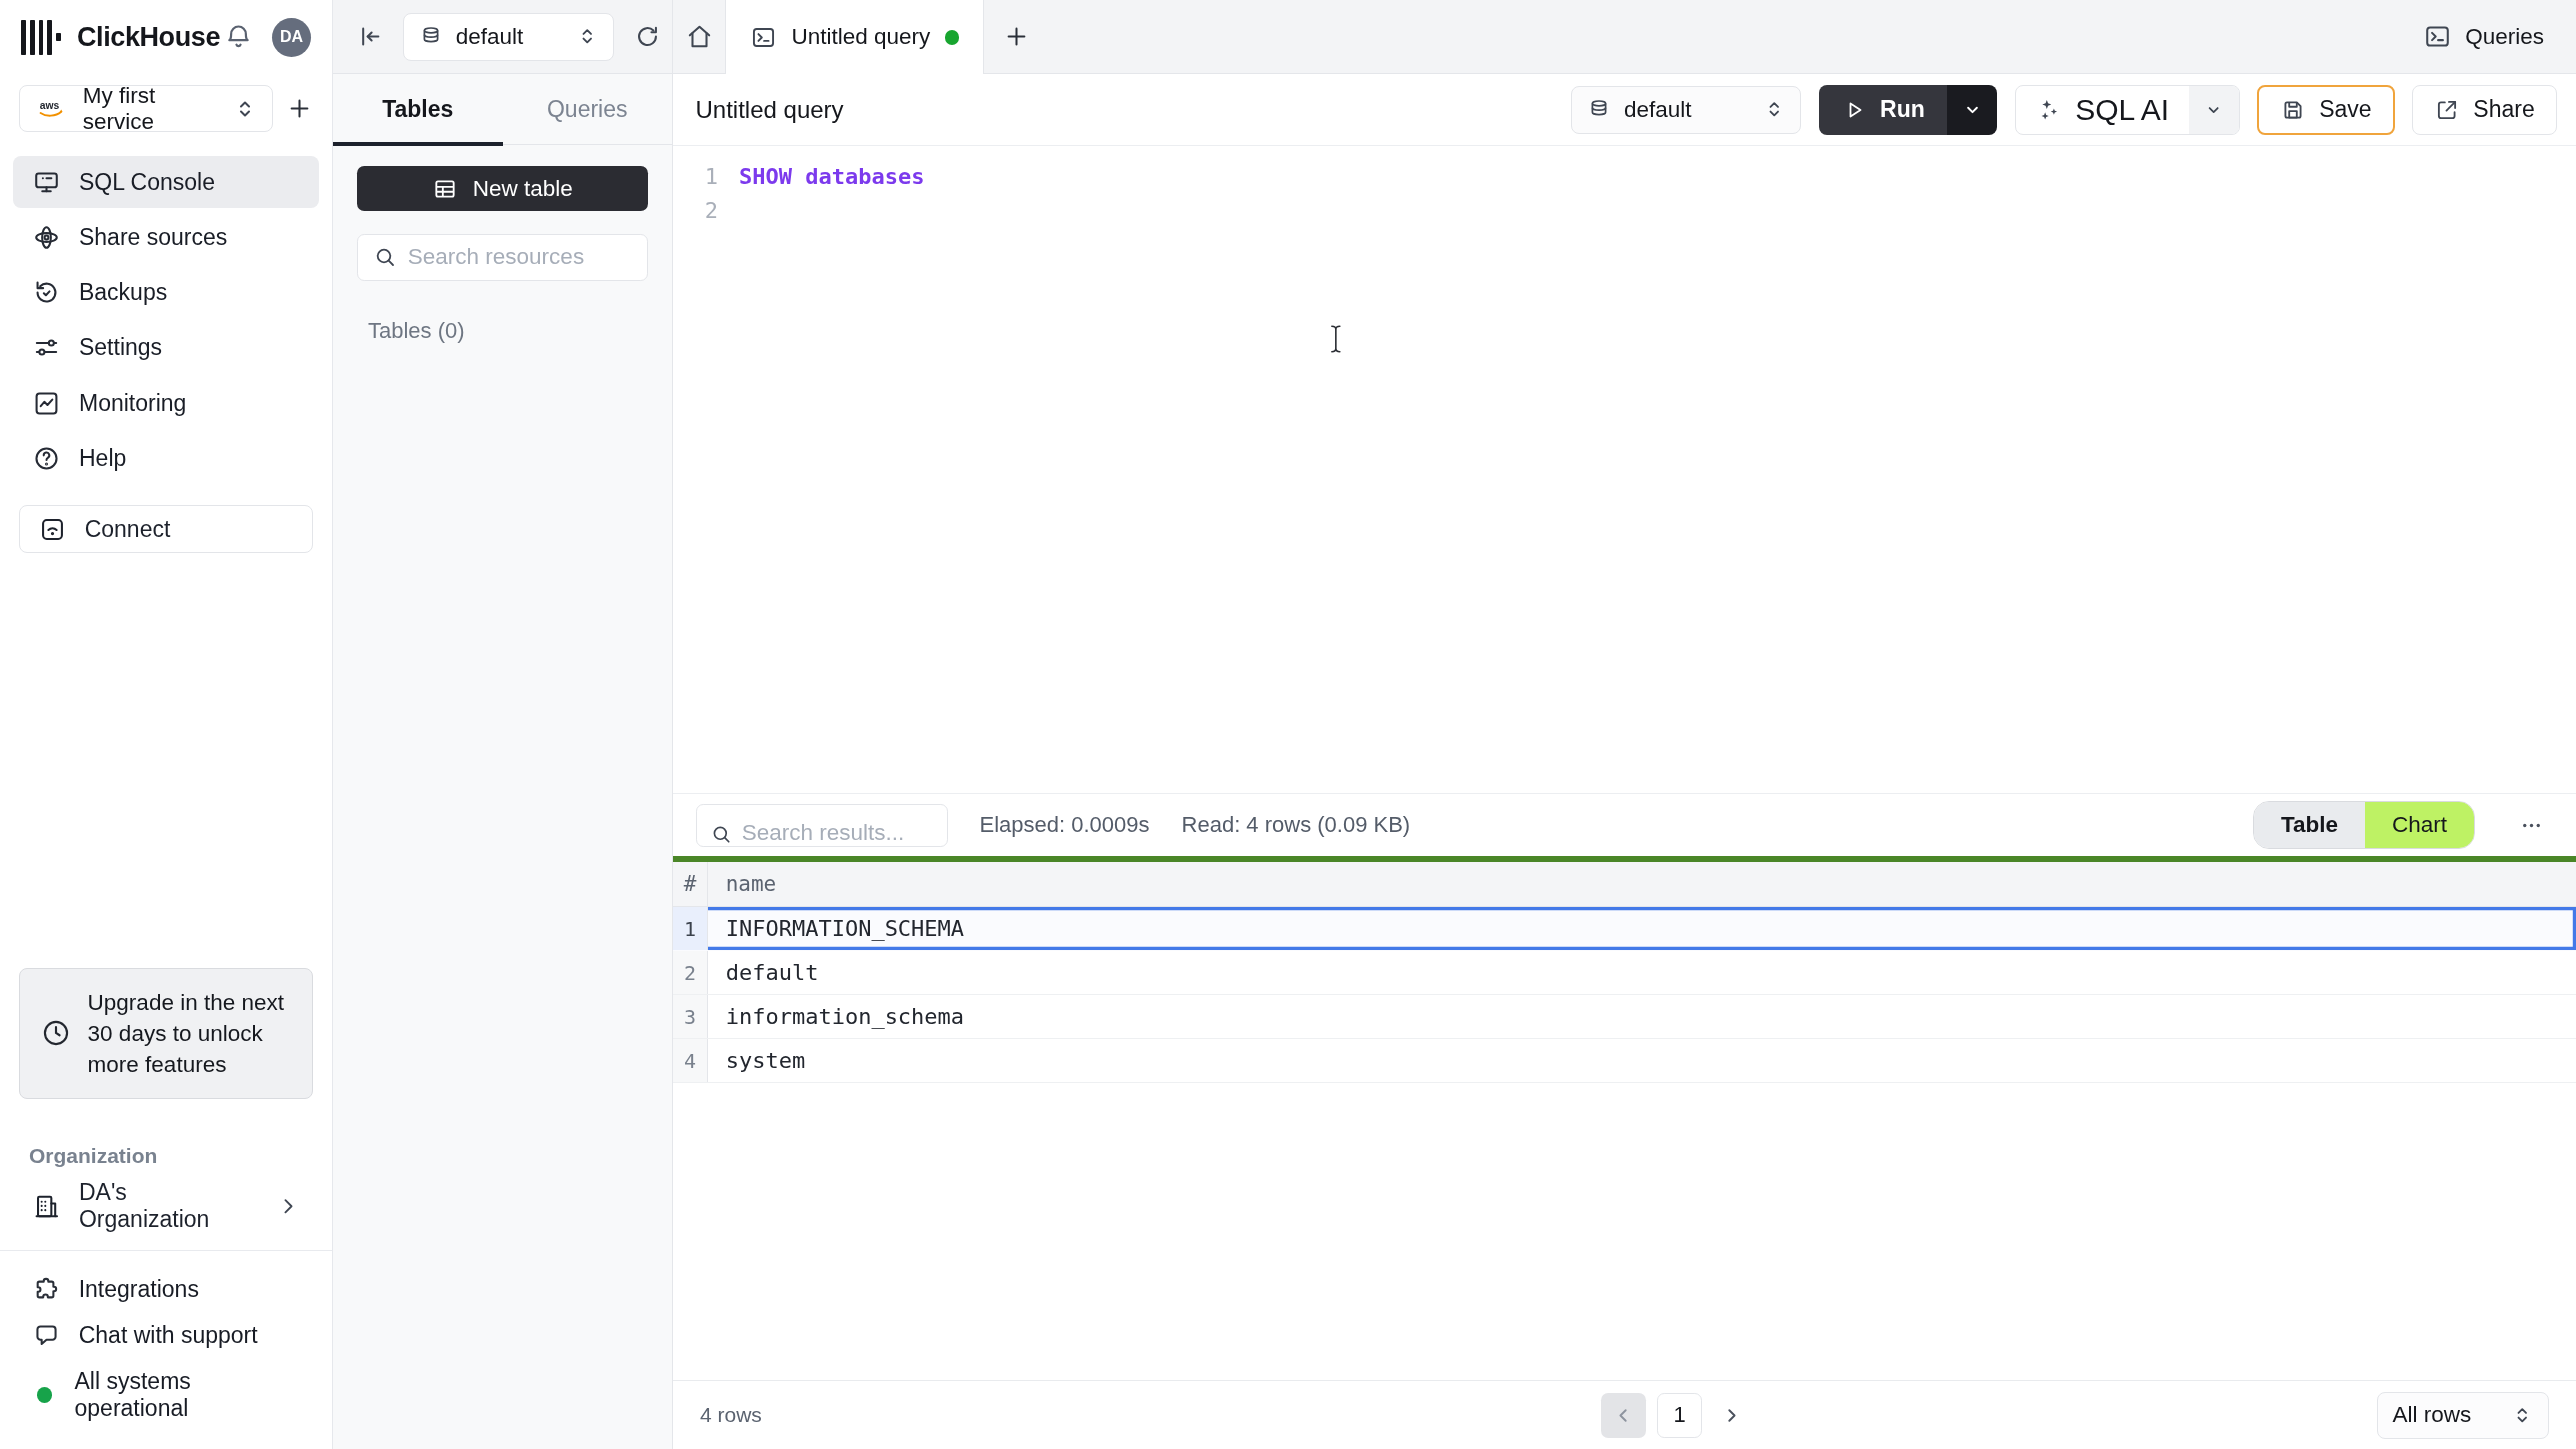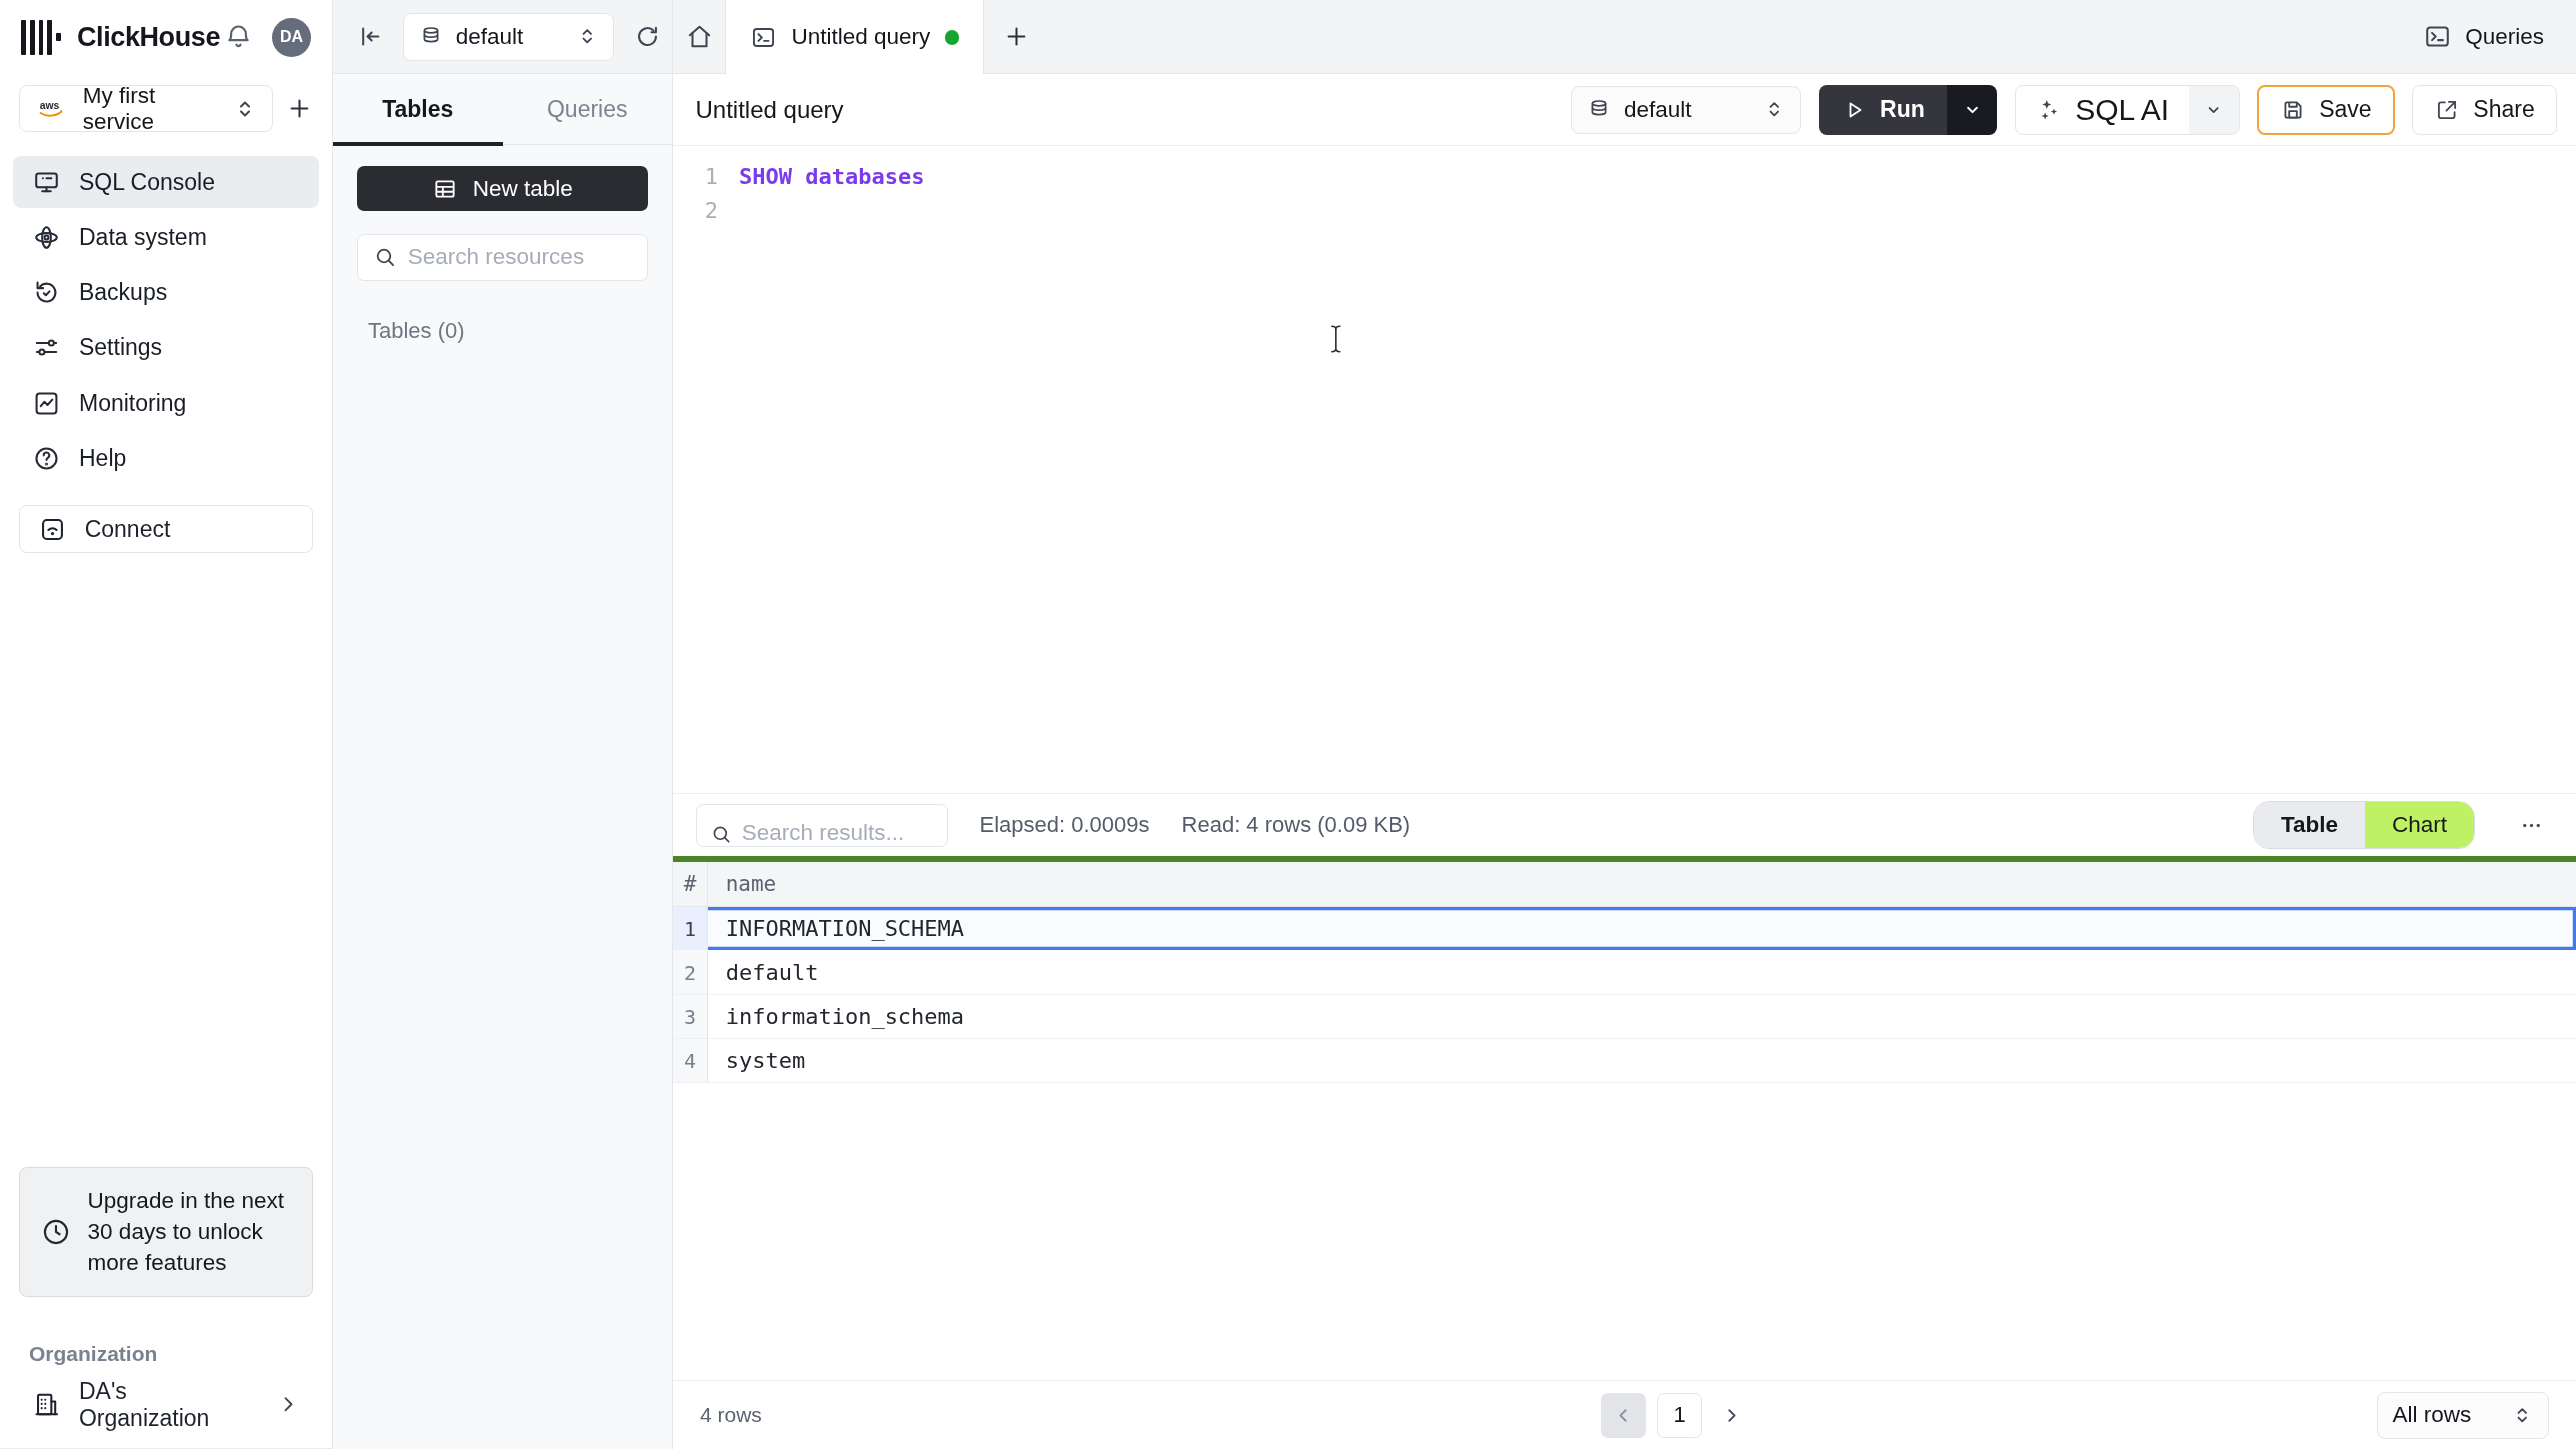--- a/index.html
+++ b/index.html
@@ -222,21 +222,21 @@
         <span>SQL Console</span>
       </div>
       <div class="nav-item">
         <span class="nicon">
           <svg width="29" height="29" viewBox="0 0 24 24" fill="none" stroke="currentColor" stroke-width="1.7">
               <circle cx="12" cy="12" r="1.6"></circle>
               <ellipse cx="12" cy="12" rx="8.5" ry="3.6"></ellipse>
               <ellipse cx="12" cy="12" rx="3.6" ry="8.5"></ellipse>
             </svg>
         </span>
-        <span>Data system</span>
+        <span>Share sources</span>
       </div>
       <div class="nav-item">
         <span class="nicon">
           <svg width="29" height="29" viewBox="0 0 24 24" fill="none" stroke="currentColor" stroke-width="1.7" stroke-linecap="round" stroke-linejoin="round">
               <path d="M4.6 12a7.4 7.4 0 1 0 2.2-5.2"></path>
               <path d="M4.6 3.8v4.6h4.6"></path>
               <path d="M9.8 12.6l1.7 1.7 3-3.2"></path>
             </svg>
         </span>
         <span>Backups</span>
@@ -309,20 +309,42 @@
       <span>DA's Organization</span>
       <span class="chev">
         <svg width="22.5" height="22.5" viewBox="0 0 24 24" fill="none" stroke="currentColor" stroke-width="2" stroke-linecap="round" stroke-linejoin="round">
             <path d="M9 5.5l6.5 6.5L9 18.5"></path>
           </svg>
       </span>
     </div>
 
     <div class="sidebar-divider"></div>
 
+    <div class="foot-list">
+      <div class="foot-item">
+        <span class="ficon">
+          <svg width="29" height="29" viewBox="0 0 24 24" fill="none" stroke="currentColor" stroke-width="1.7" stroke-linejoin="round">
+              <path d="M9.7 5.1a1.9 1.9 0 0 1 3.8 0v.4h2.8A1.4 1.4 0 0 1 17.7 6.9v2.8h.4a1.9 1.9 0 0 1 0 3.8h-.4v3.6a1.4 1.4 0 0 1-1.4 1.4h-3.2v-.4a1.9 1.9 0 0 0-3.8 0v.4H6.1a1.4 1.4 0 0 1-1.4-1.4v-3.2h.4a1.9 1.9 0 0 0 0-3.8h-.4V6.9a1.4 1.4 0 0 1 1.4-1.4h3.6z"></path>
+            </svg>
+        </span>
+        <span>Integrations</span>
+      </div>
+      <div class="foot-item">
+        <span class="ficon">
+          <svg width="29" height="29" viewBox="0 0 24 24" fill="none" stroke="currentColor" stroke-width="1.7" stroke-linecap="round" stroke-linejoin="round">
+              <path d="M4.5 7A2.5 2.5 0 0 1 7 4.5h10A2.5 2.5 0 0 1 19.5 7v6a2.5 2.5 0 0 1-2.5 2.5h-5L8 19v-3.5H7A2.5 2.5 0 0 1 4.5 13z"></path>
+            </svg>
+        </span>
+        <span>Chat with support</span>
+      </div>
+      <div class="foot-item">
+        <span class="status-dot"></span>
+        <span>All systems operational</span>
+      </div>
+    </div>
   </aside>
 
   <div class="right">
 
     <div class="topbar">
       <div class="topbar-left">
         <span class="icon-plain">
           <svg width="27" height="27" viewBox="0 0 24 24" fill="none" stroke="currentColor" stroke-width="1.8" stroke-linecap="round" stroke-linejoin="round">
               <path d="M5.5 5v14"></path>
               <path d="M19 12H9.5"></path>

